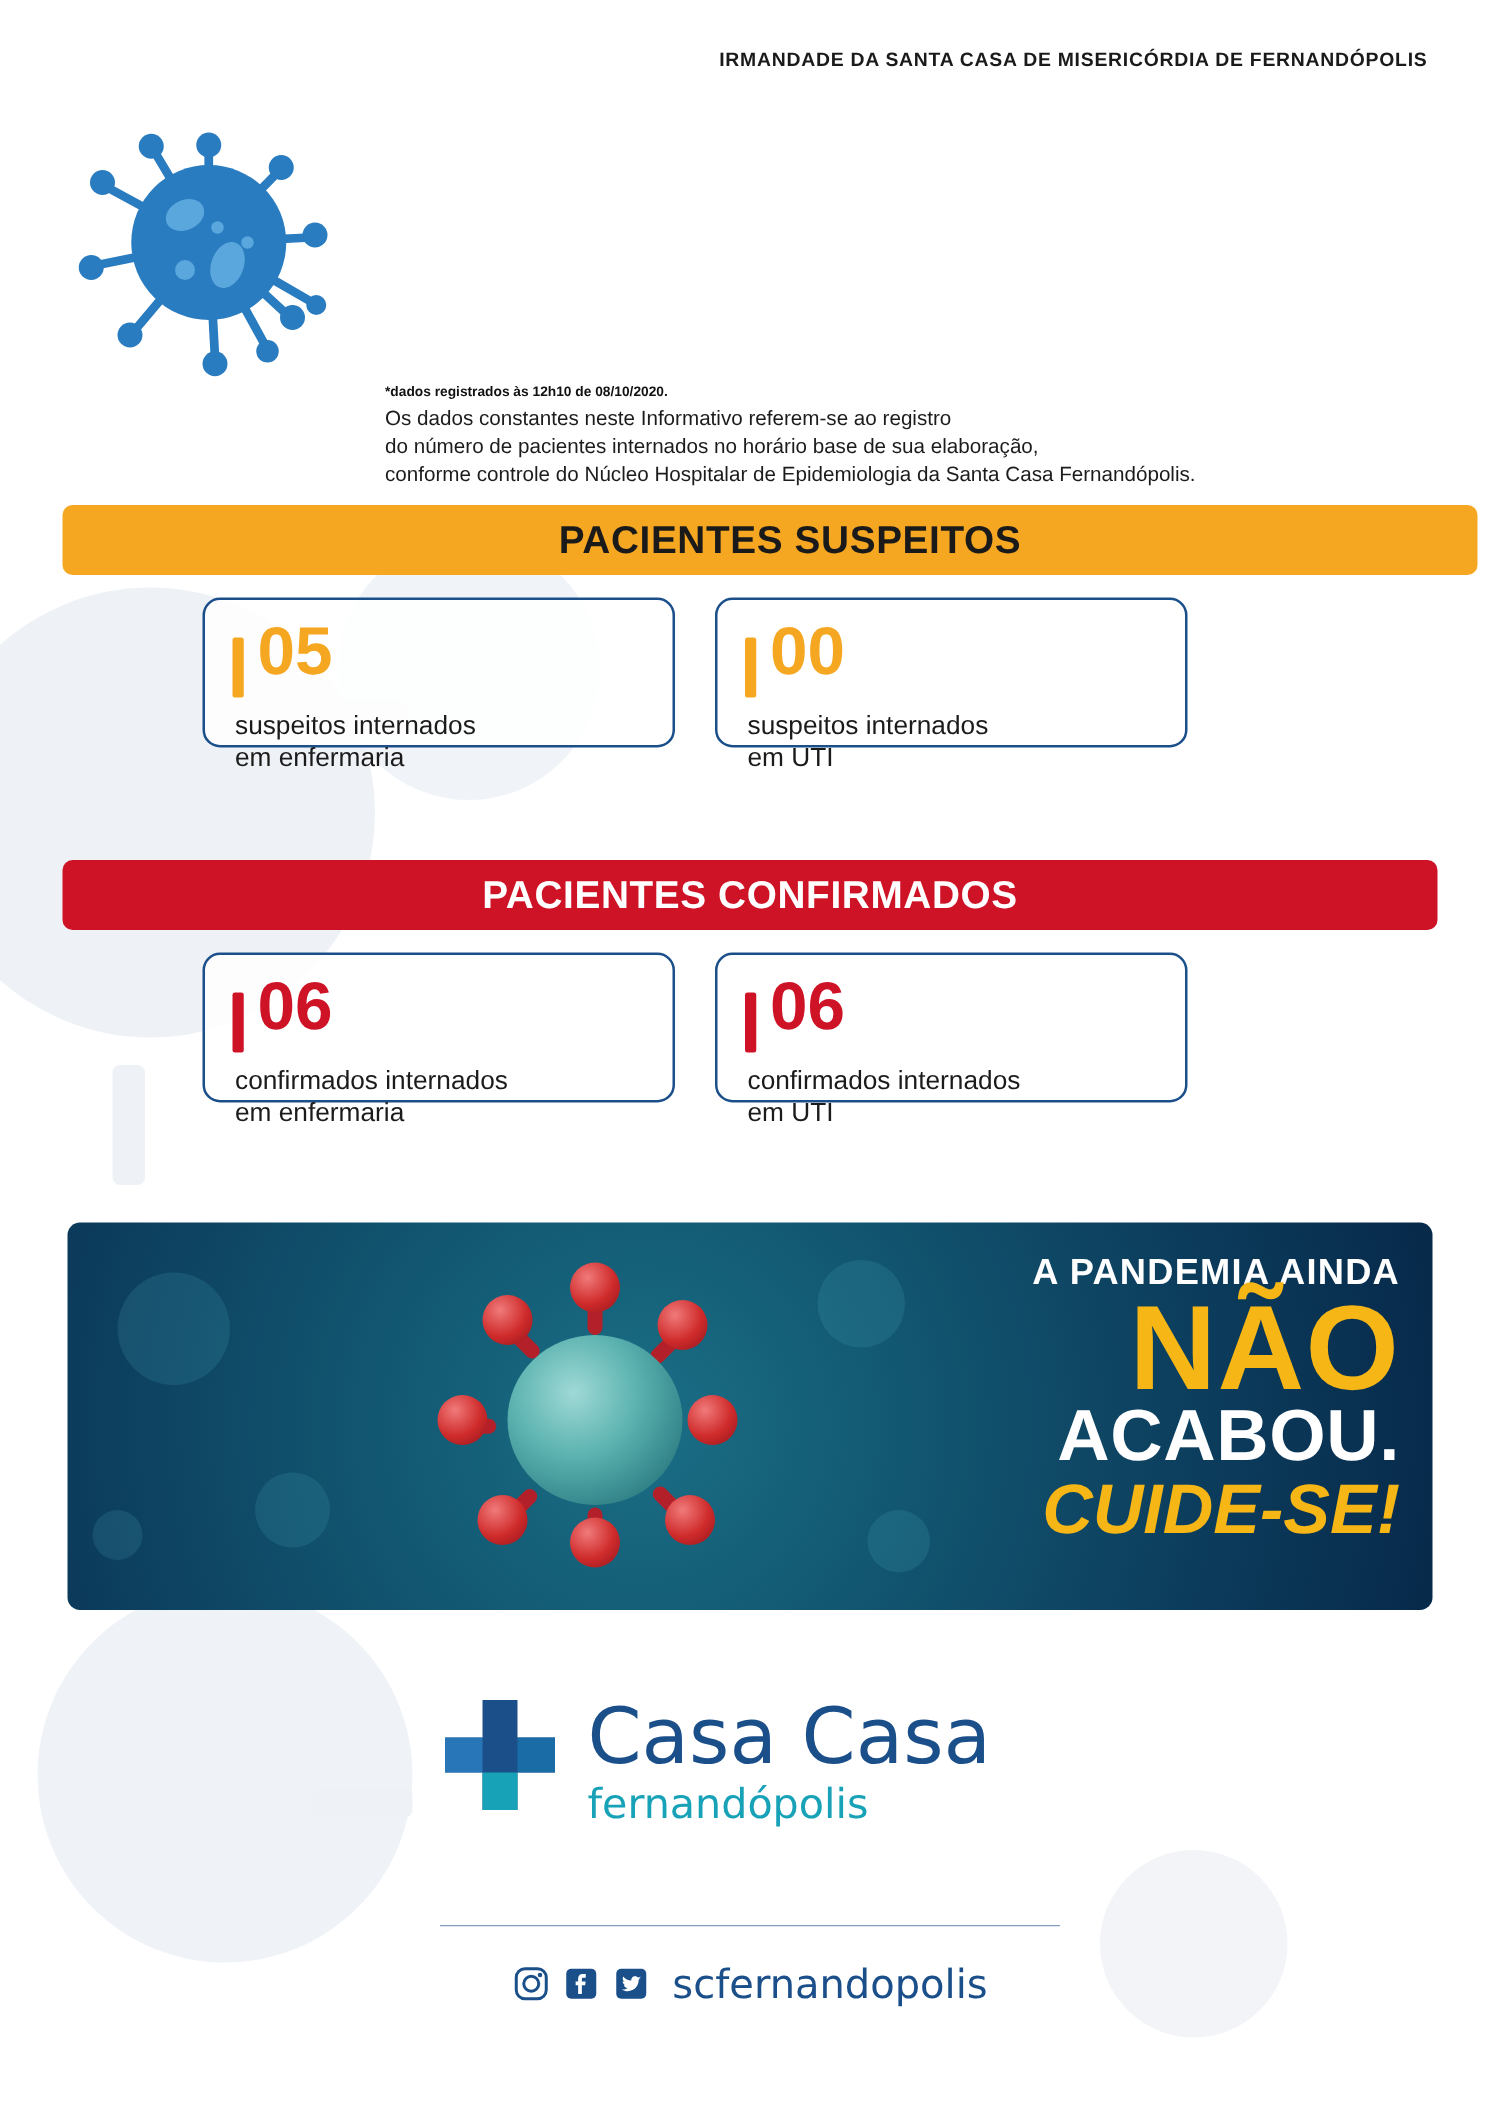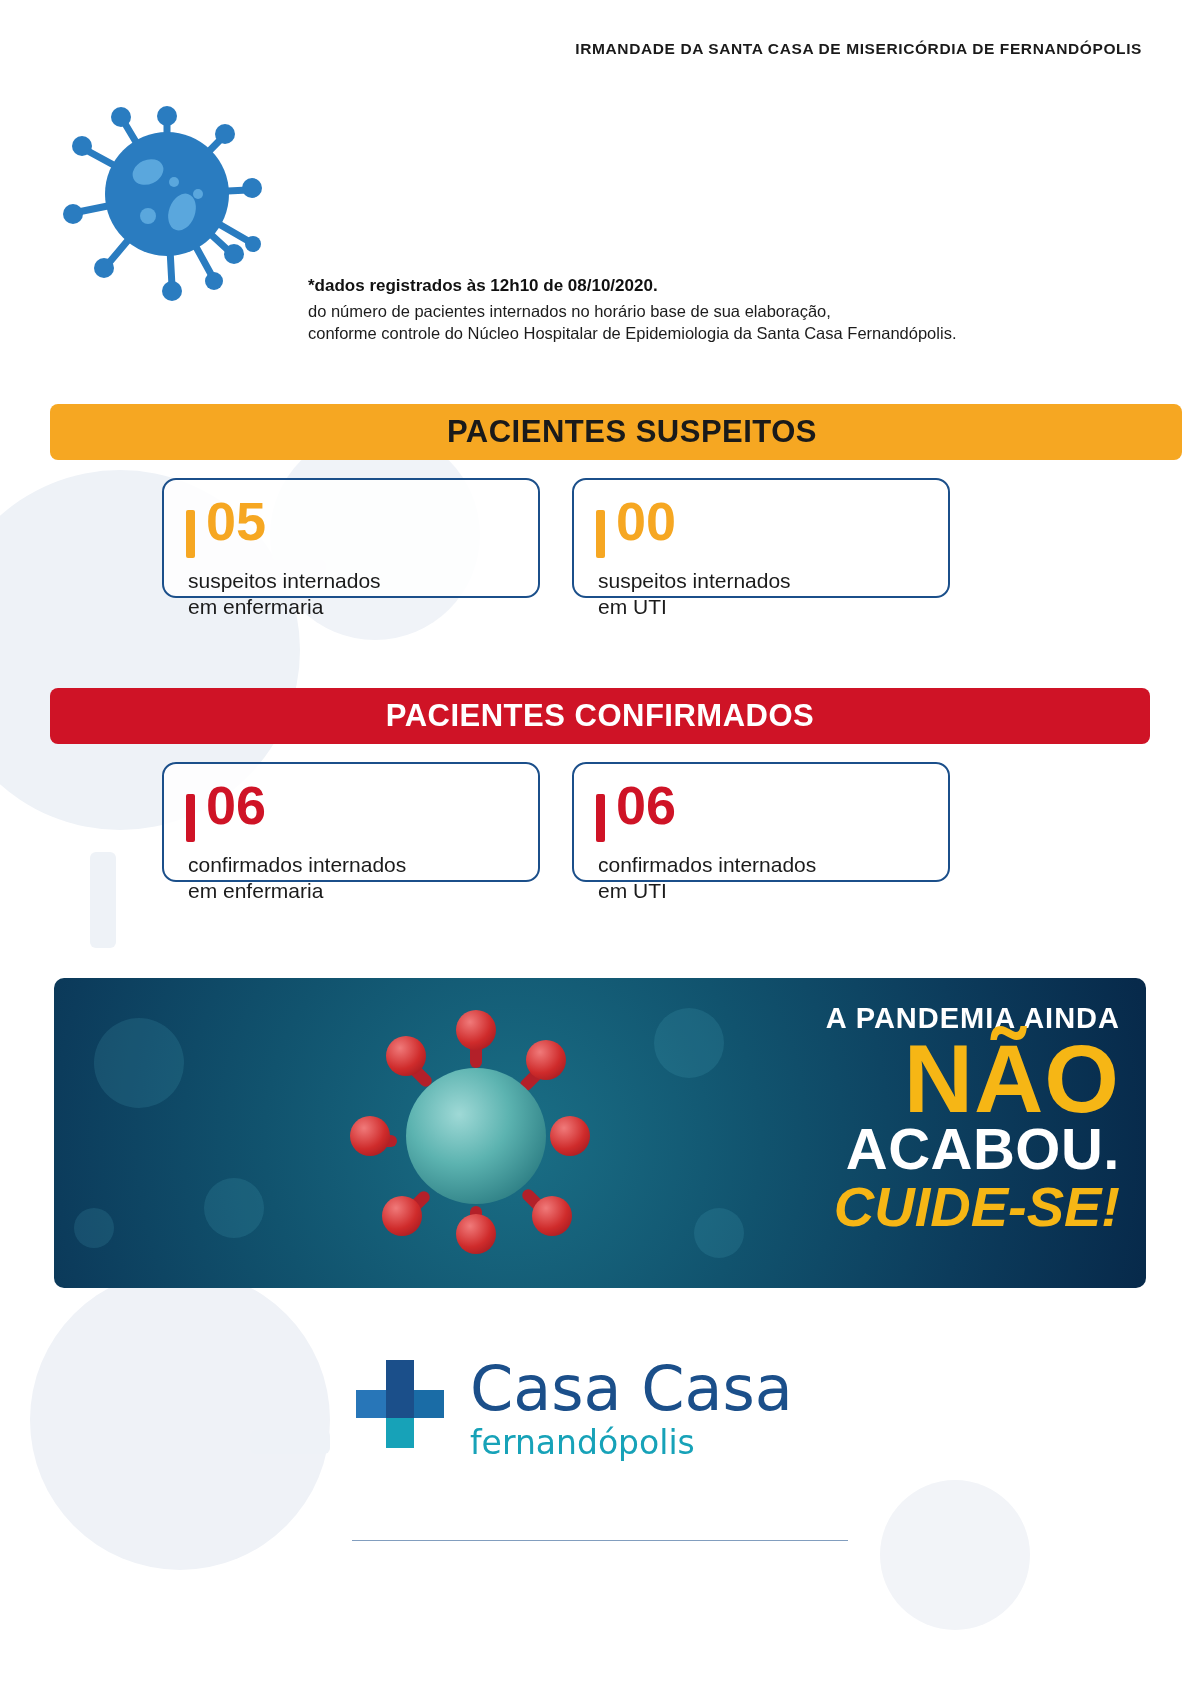--- a/index.html
+++ b/index.html
@@ -91,23 +91,24 @@
     font-family: "DejaVu Sans", sans-serif;
   }
   .subnote {
     position: absolute;
     left: 308px;
     top: 190px;
     width: 790px;
   }
   .subnote .bold {
     font-weight: bold;
-    font-size: 17px;
+    font-size: 11px;
     color: #111;
     margin-bottom: 4px;
+    margin-top: 32px;
   }
   .subnote .line {
     font-size: 16.5px;
     color: #1c1c1c;
     line-height: 1.35;
   }
 
   
   .banner {
     position: absolute;
@@ -385,20 +386,21 @@
         <ellipse cx="130" cy="118" rx="13" ry="19" transform="rotate(20 130 118)"></ellipse>
         <circle cx="96" cy="122" r="8"></circle>
         <circle cx="122" cy="88" r="5"></circle>
         <circle cx="146" cy="100" r="5"></circle>
       </g>
     </svg>
 
 
     <div class="subnote">
       <div class="bold">*dados registrados às 12h10 de 08/10/2020.</div>
+      <div class="line">Os dados constantes neste Informativo referem-se ao registro</div>
       <div class="line">do número de pacientes internados no horário base de sua elaboração,</div>
       <div class="line">conforme controle do Núcleo Hospitalar de Epidemiologia da Santa Casa Fernandópolis.</div>
     </div>
   </div>
 
   <div class="banner suspeitos">PACIENTES SUSPEITOS</div>
 
   <div class="card s1">
     <div class="bar orange-bg"></div>
     <div class="num orange">05</div>
@@ -480,14 +482,36 @@
       <path d="M62 30 H92 V58 H62 Z" fill="#1b6fa8" opacity="0.9"></path>
     </svg>
     <div class="logo-text">
       <div class="logo-santa">Casa Casa</div>
       <div class="logo-fern">fernandópolis</div>
     </div>
   </div>
 
   <div class="divider"></div>
 
+  <div class="social">
+    <span class="icon">
+      <svg width="28" height="28" viewBox="0 0 28 28">
+        <rect x="2" y="2" width="24" height="24" rx="7" fill="none" stroke="#1b4f8a" stroke-width="2.4"></rect>
+        <circle cx="14" cy="14" r="6" fill="none" stroke="#1b4f8a" stroke-width="2.4"></circle>
+        <circle cx="21" cy="7" r="1.8" fill="#1b4f8a"></circle>
+      </svg>
+    </span>
+    <span class="icon">
+      <svg width="28" height="28" viewBox="0 0 28 28">
+        <rect x="2" y="2" width="24" height="24" rx="4" fill="#1b4f8a"></rect>
+        <path d="M17.6 9.2h-2.1c-.6 0-1 .4-1 1v2h3l-.4 3h-2.6v7h-3v-7h-2v-3h2v-2.4c0-2.1 1.3-3.6 3.4-3.6h2.7z" fill="#ffffff"></path>
+      </svg>
+    </span>
+    <span class="icon">
+      <svg width="28" height="28" viewBox="0 0 28 28">
+        <rect x="2" y="2" width="24" height="24" rx="4" fill="#1b4f8a"></rect>
+        <path d="M22 9.4c-.6.3-1.2.5-1.9.6.7-.4 1.2-1.1 1.4-1.8-.6.4-1.3.7-2.1.8-.6-.7-1.5-1.1-2.4-1.1-1.9 0-3.3 1.7-2.9 3.5-2.6-.1-4.9-1.4-6.5-3.3-.8 1.4-.4 3.3 1 4.2-.5 0-1-.2-1.5-.4 0 1.5 1 2.8 2.4 3.1-.4.1-.9.1-1.4.1.4 1.2 1.5 2.1 2.9 2.2-1.3 1-2.9 1.4-4.5 1.2 1.4.9 3 1.4 4.7 1.4 5.7 0 8.9-4.8 8.7-9.1.6-.4 1.1-1 1.6-1.4z" fill="#ffffff"></path>
+      </svg>
+    </span>
+    <span class="handle">scfernandopolis</span>
+  </div>
 
 </div>
 
 </body></html>

